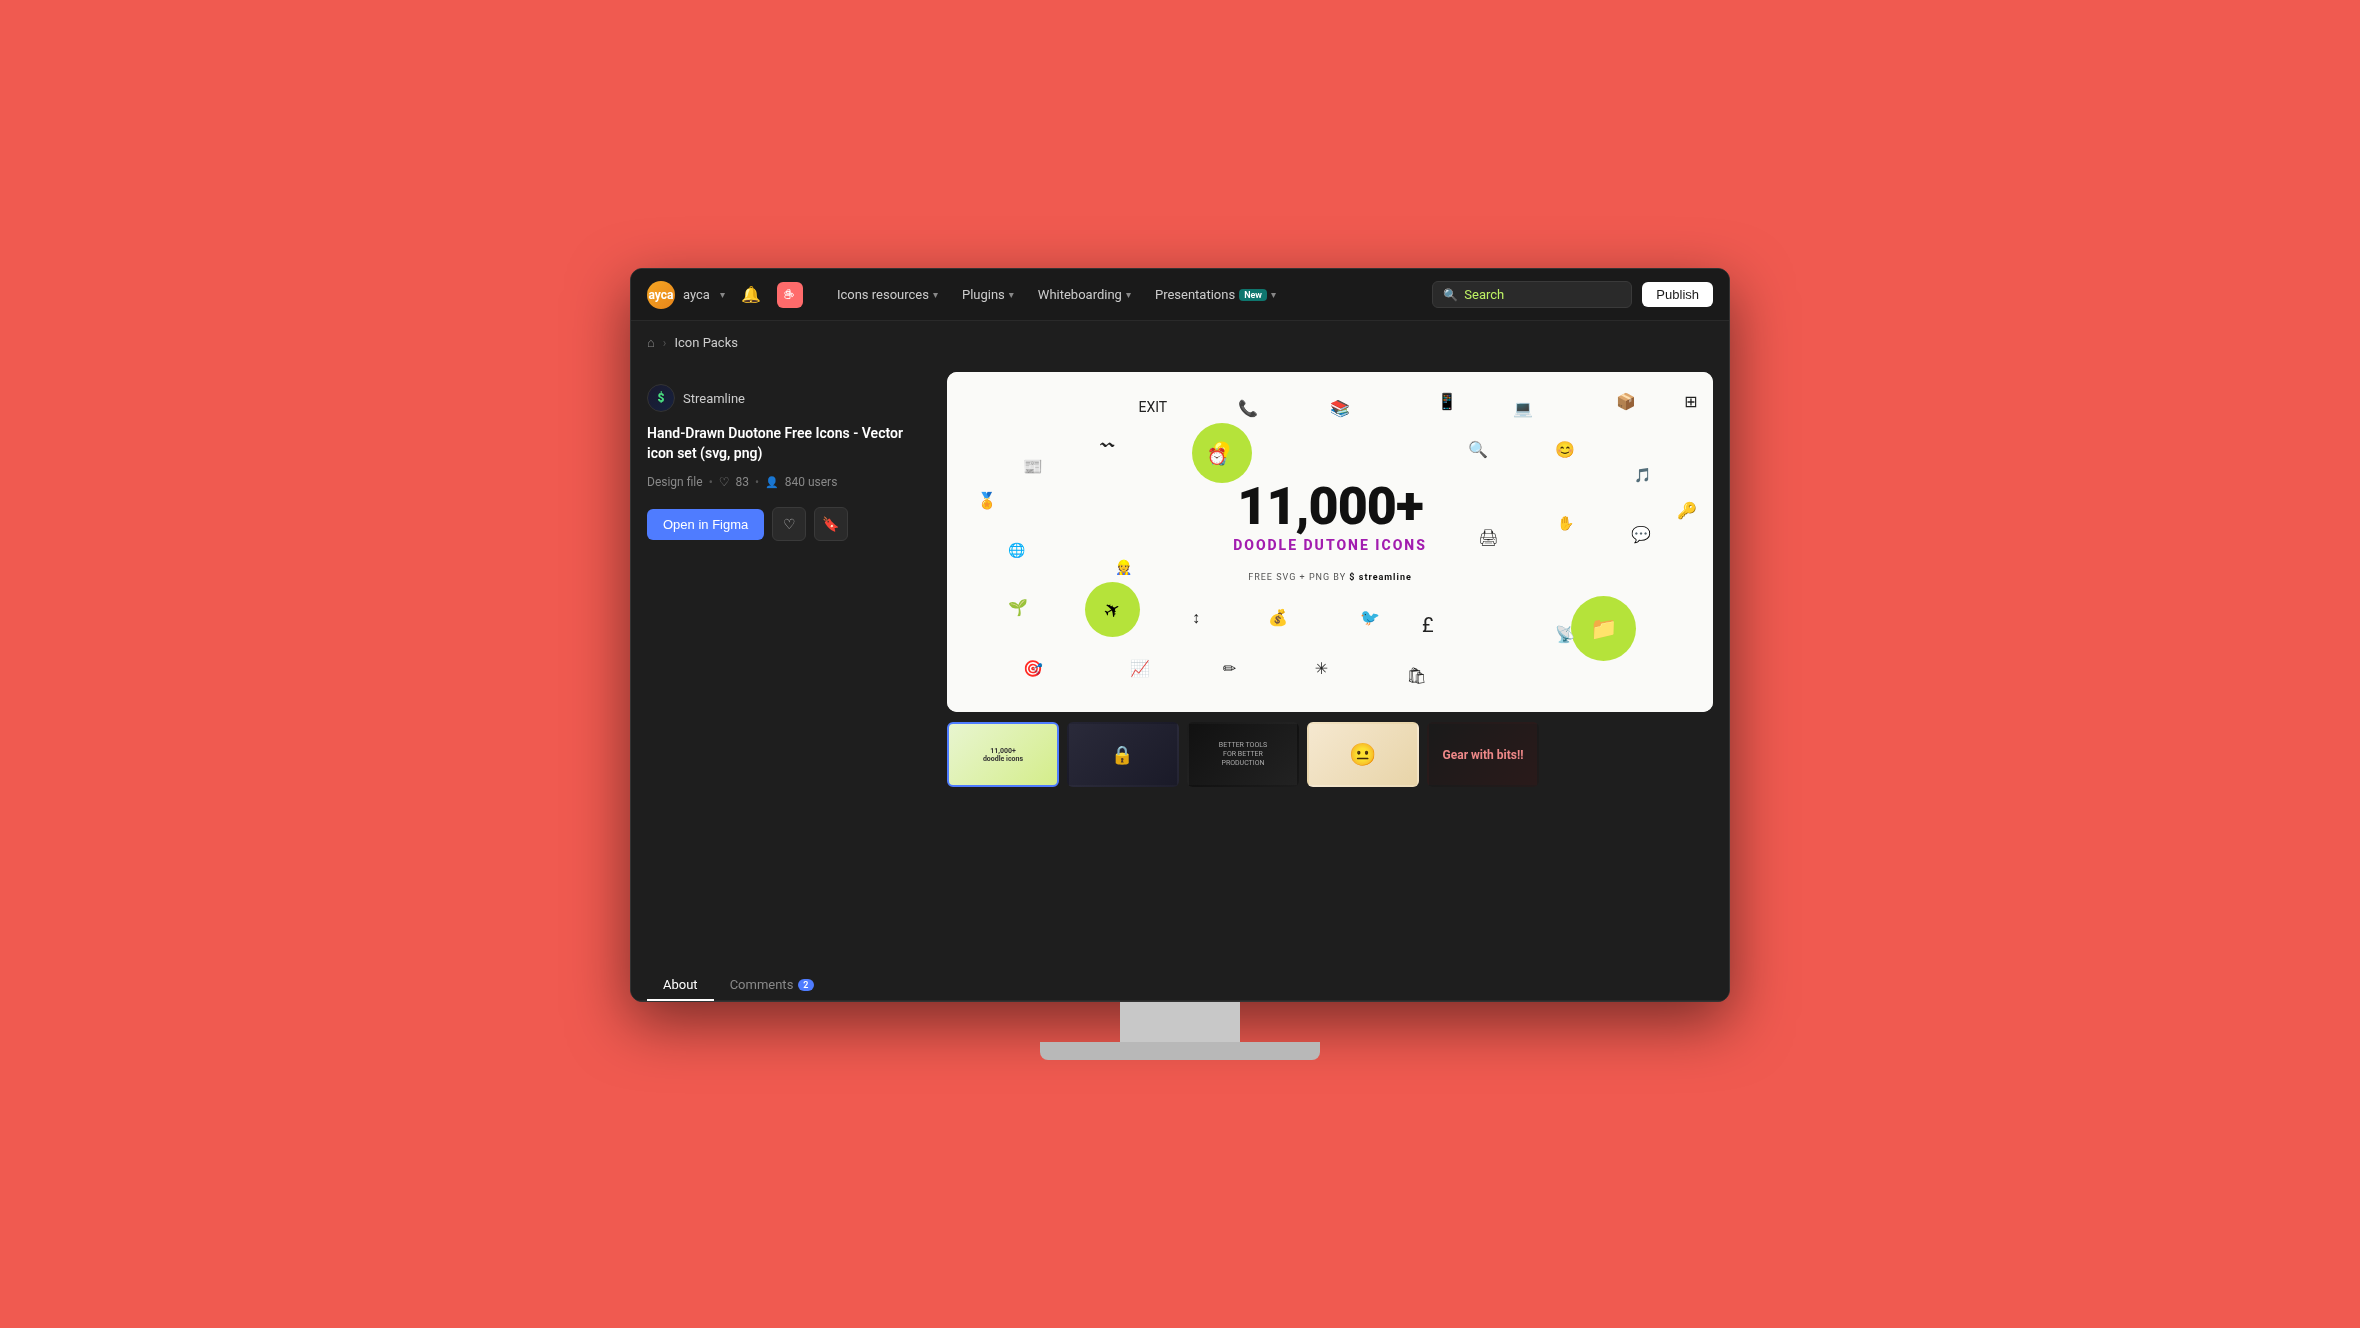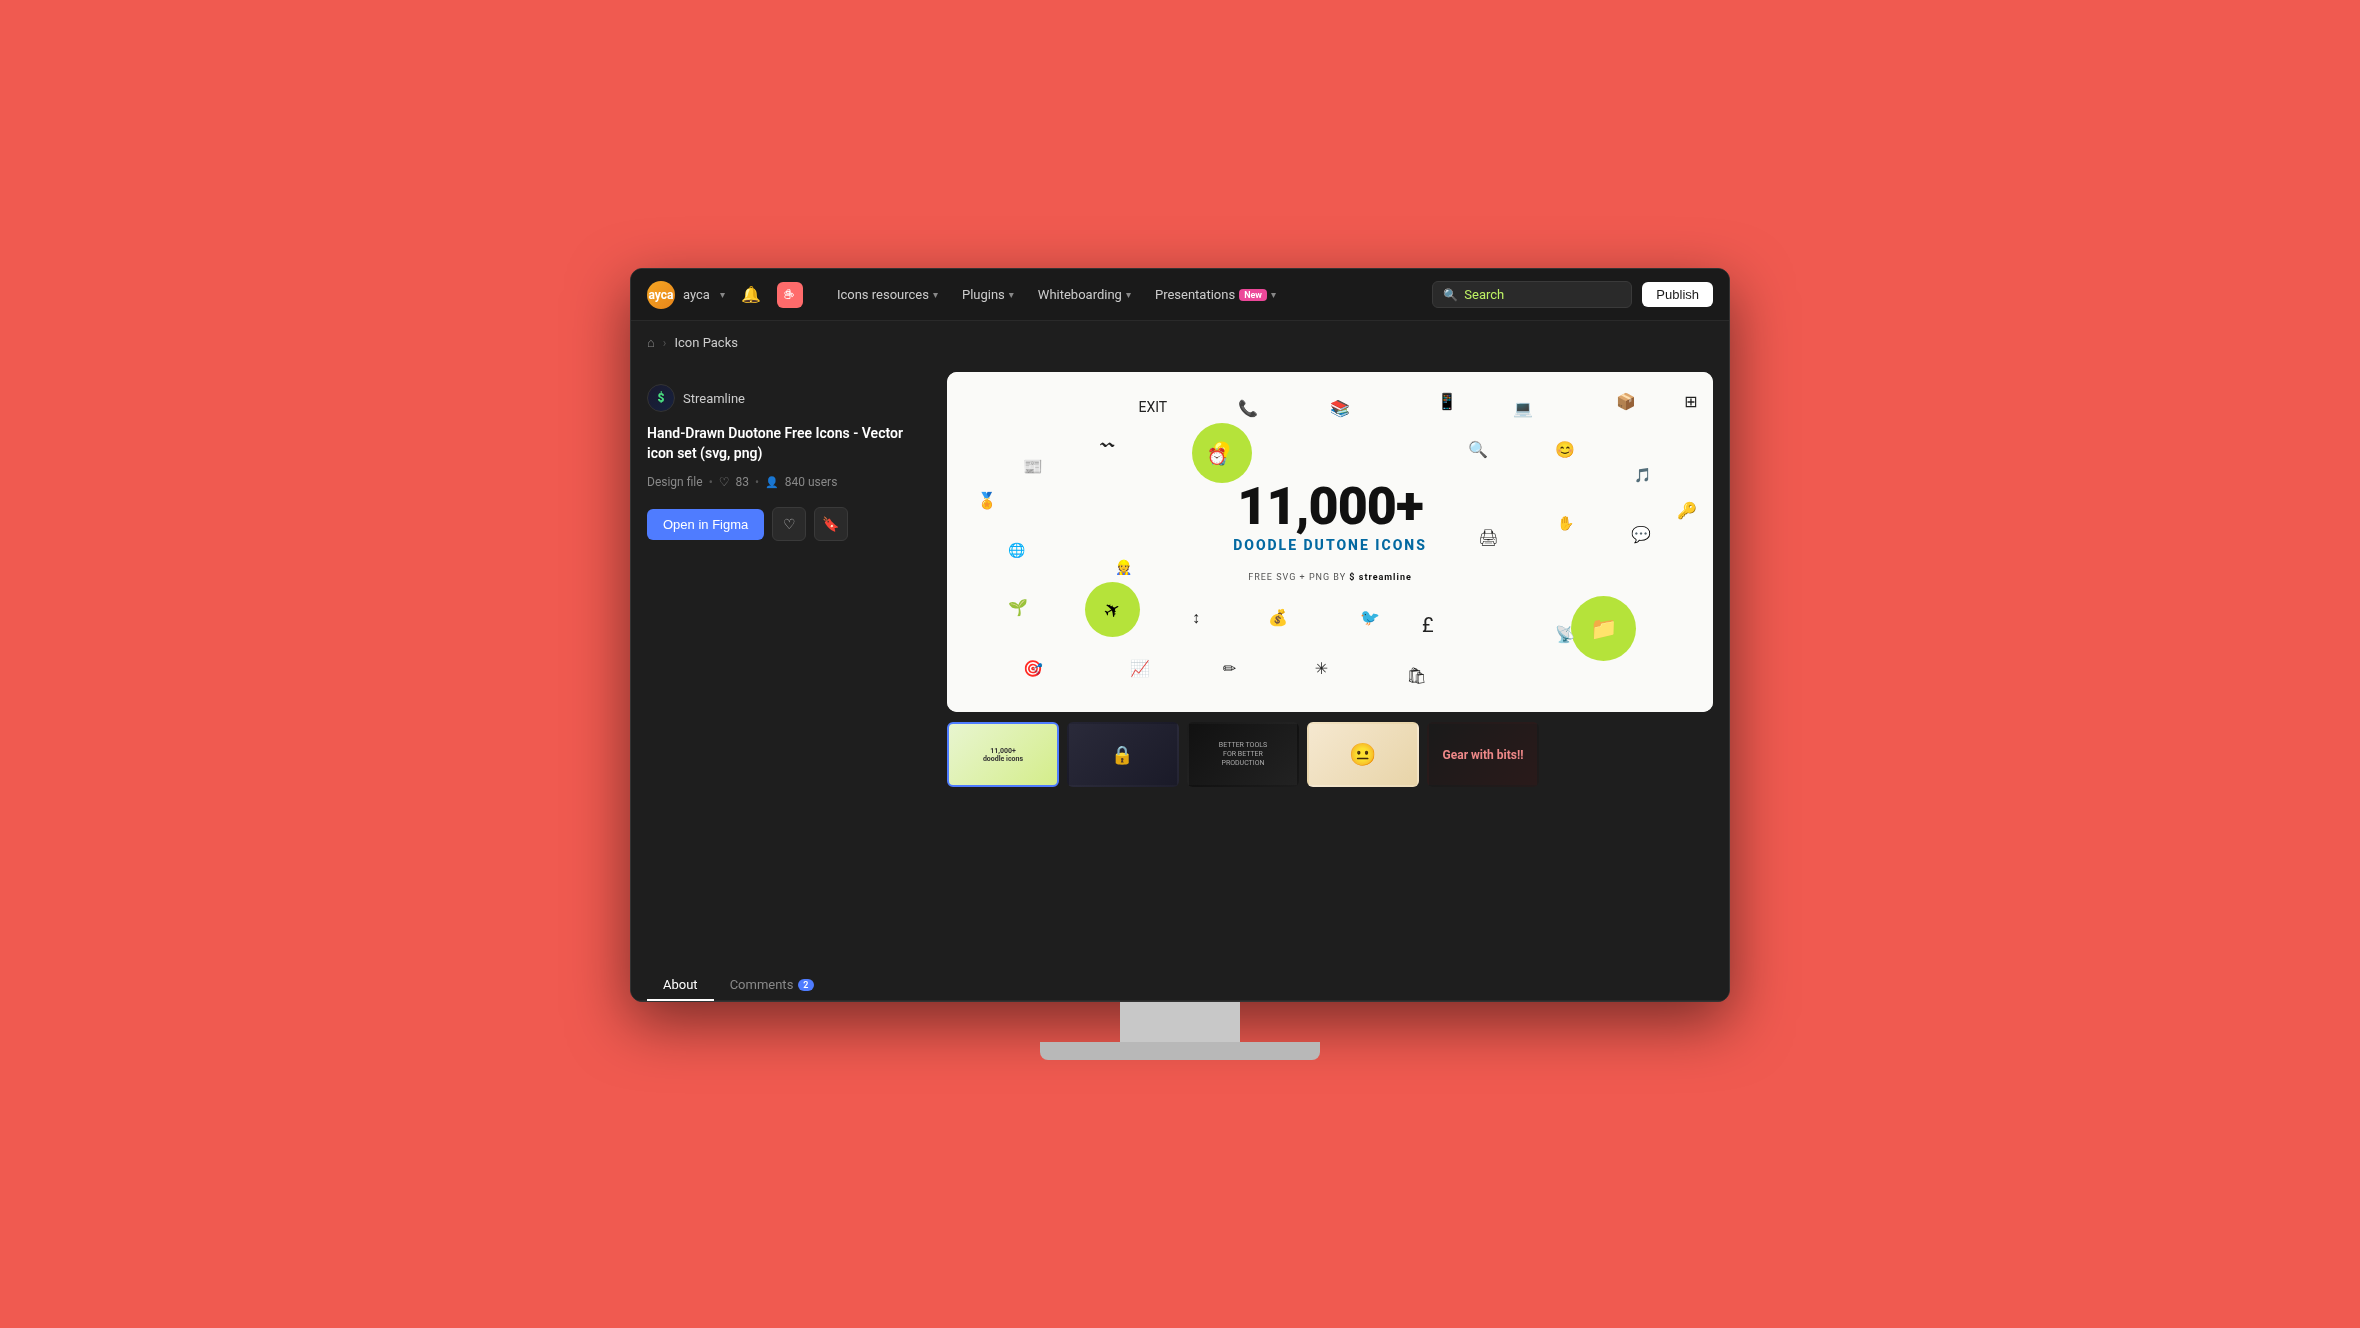--- a/index.html
+++ b/index.html
@@ -107,21 +107,21 @@
       display: flex;
       align-items: center;
       gap: 4px;
       white-space: nowrap;
     }
     .nav-link .chevron {
       font-size: 10px;
       color: #888;
     }
     .nav-link .badge-new {
-      background: #ec4899;
+      background: #0f766e;
       color: #fff;
       font-size: 9px;
       padding: 1px 5px;
       border-radius: 4px;
       font-weight: 600;
     }
     .nav-right {
       display: flex;
       align-items: center;
       gap: 10px;
@@ -321,21 +321,21 @@
     .doodle-big-number {
       font-size: 52px;
       font-weight: 900;
       color: #111;
       line-height: 1;
       letter-spacing: -1px;
     }
     .doodle-subtitle {
       font-size: 14px;
       font-weight: 800;
-      color: #0369a1;
+      color: #a21caf;
       letter-spacing: 2px;
       margin-top: 4px;
     }
     .doodle-subtext {
       font-size: 9px;
       color: #555;
       margin-top: 19px;
       letter-spacing: 1px;
     }
     .doodle-logo-inline {

